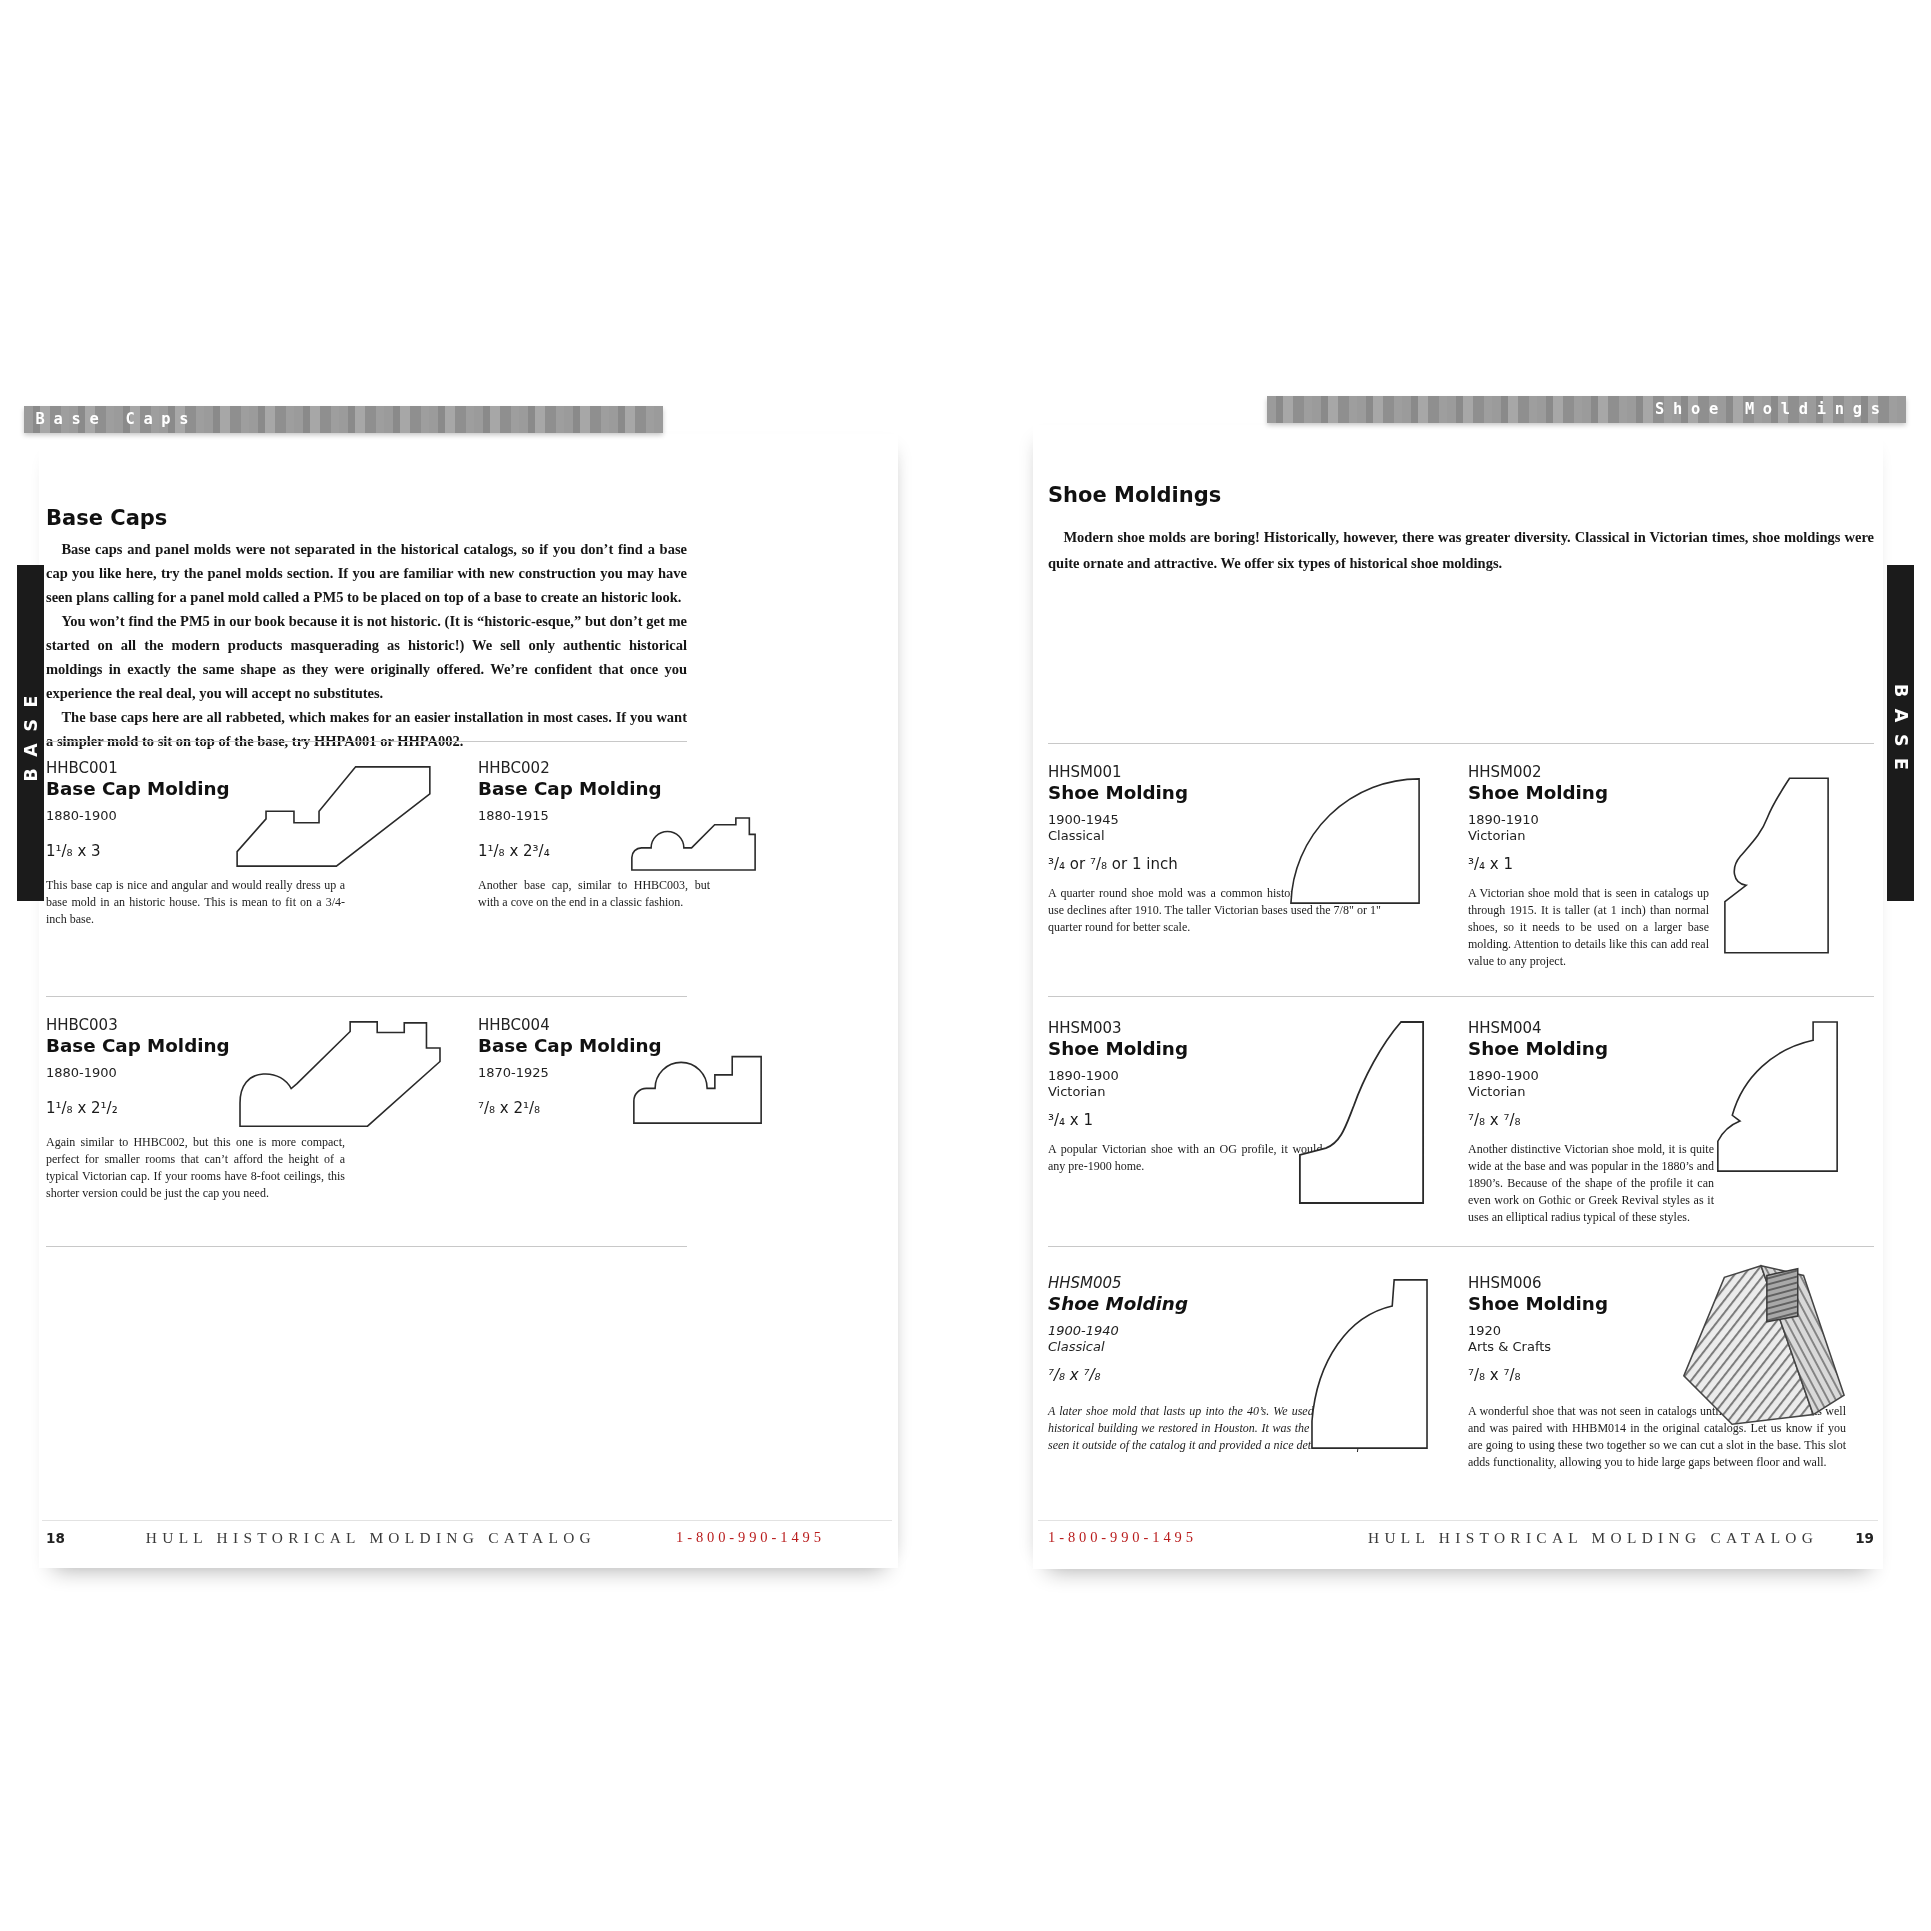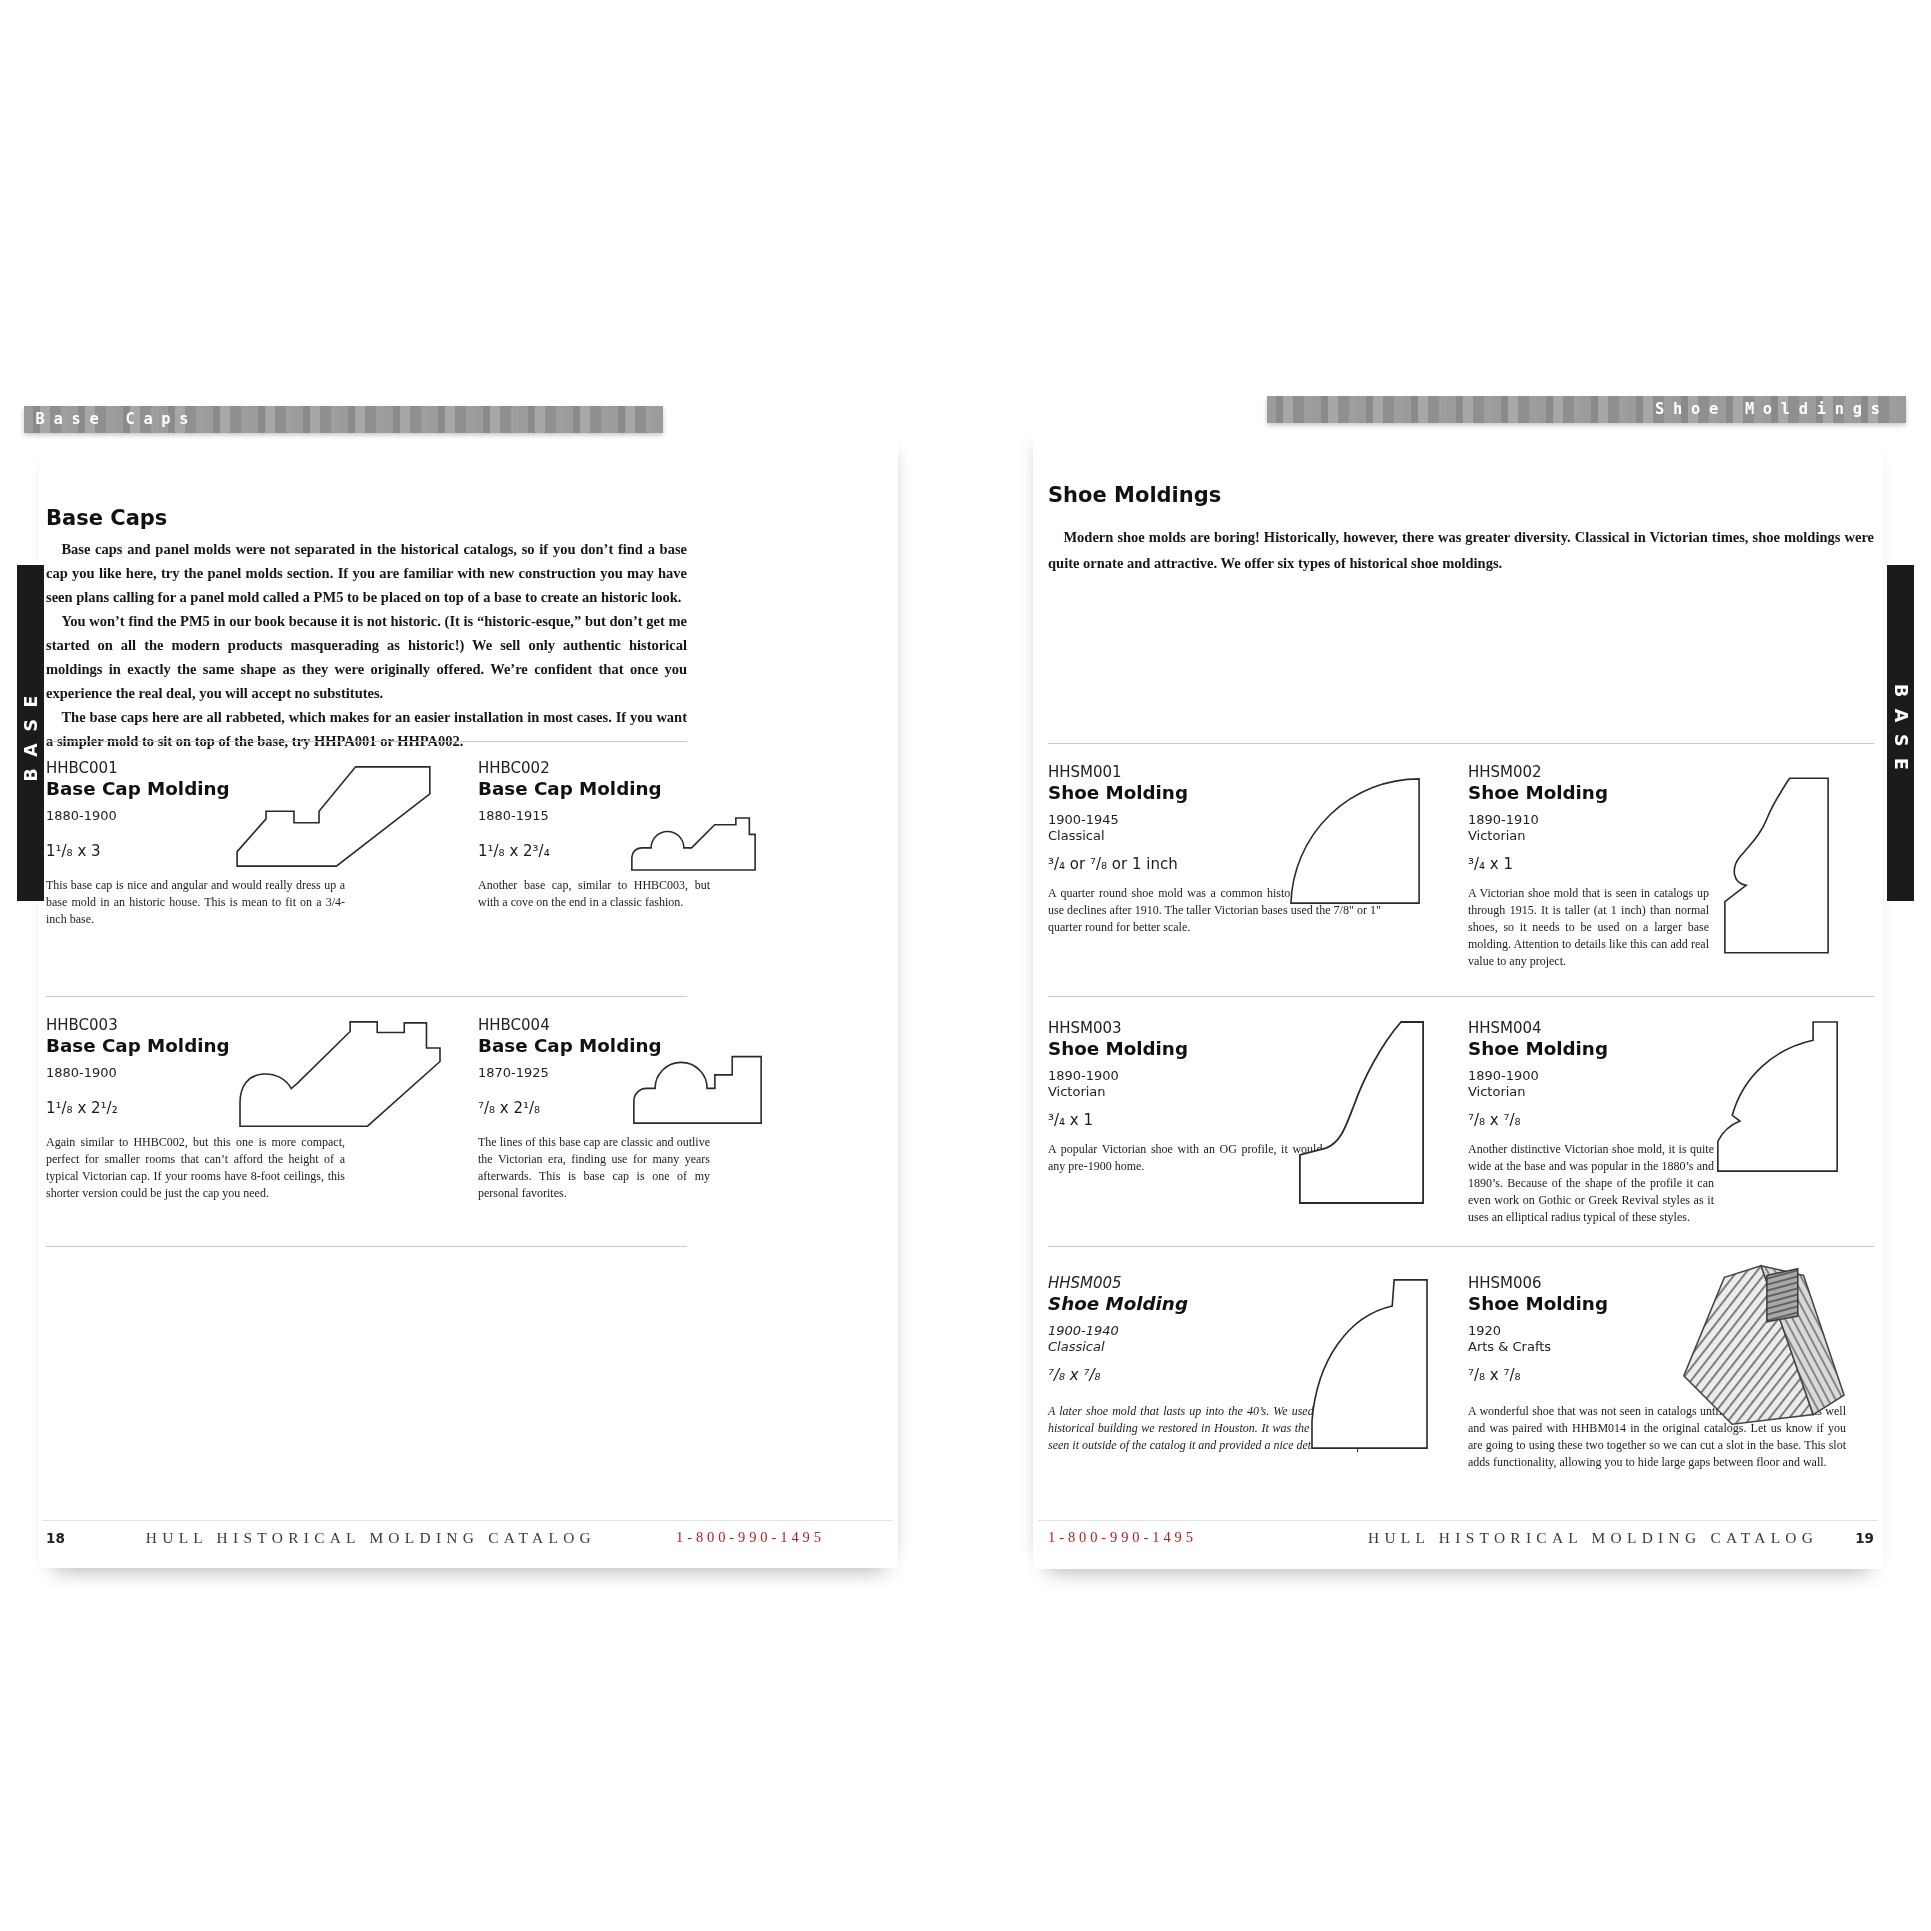--- a/index.html
+++ b/index.html
@@ -132,21 +132,20 @@
     <svg class="drawing" style="left:190px;top:1.9px;" width="208" height="114" viewBox="0 0 215 118">
       <path d="M4,112 L4,88 C4,70 13,59 28,58 C42,57 52,64 57,73 L63,68 L118,14 L118,4 L146,4 L146,15 L174,15 L174,5 L197,5 L197,31 L211,31 L211,45 L136,112 Z" fill="#fff" stroke="#2a2a2a" stroke-width="1.6"></path>
     </svg>
   </div>
 
   <div class="cell page-left-cell" style="left:478px;top:1016px;width:237px;height:237px;">
     <div class="code">HHBC004</div>
     <div class="ptitle">Base Cap Molding</div>
     <div class="years">1870-1925</div>
     <div class="psize">⁷/₈ x 2¹/₈</div>
-    <div class="pdesc" style="width:232px;">The lines of this base cap are classic and outlive the Victorian era, finding use for many years afterwards. This is base cap is one of my personal favorites.</div>
     <svg class="drawing" style="left:152px;top:29px;" width="135" height="82" viewBox="0 0 140 85">
       <path d="M4,81 L4,58 A13,13 0 0 1 17,45 L26,45 A27,27 0 0 1 80,45 L88,45 L88,31 L106,31 L106,12 L136,12 L136,81 Z" fill="#fff" stroke="#2a2a2a" stroke-width="1.6"></path>
     </svg>
   </div>
 
   <div class="footline" style="left:42px;top:1520px;width:850px;"></div>
   <div class="footer" style="left:46px;top:1526px;width:641px;gap:40px;">
     <span class="fnum">18</span>
     <span class="ftitle" style="margin-left:41px;">HULL HISTORICAL MOLDING CATALOG</span>
     <span class="fspacer"></span>

